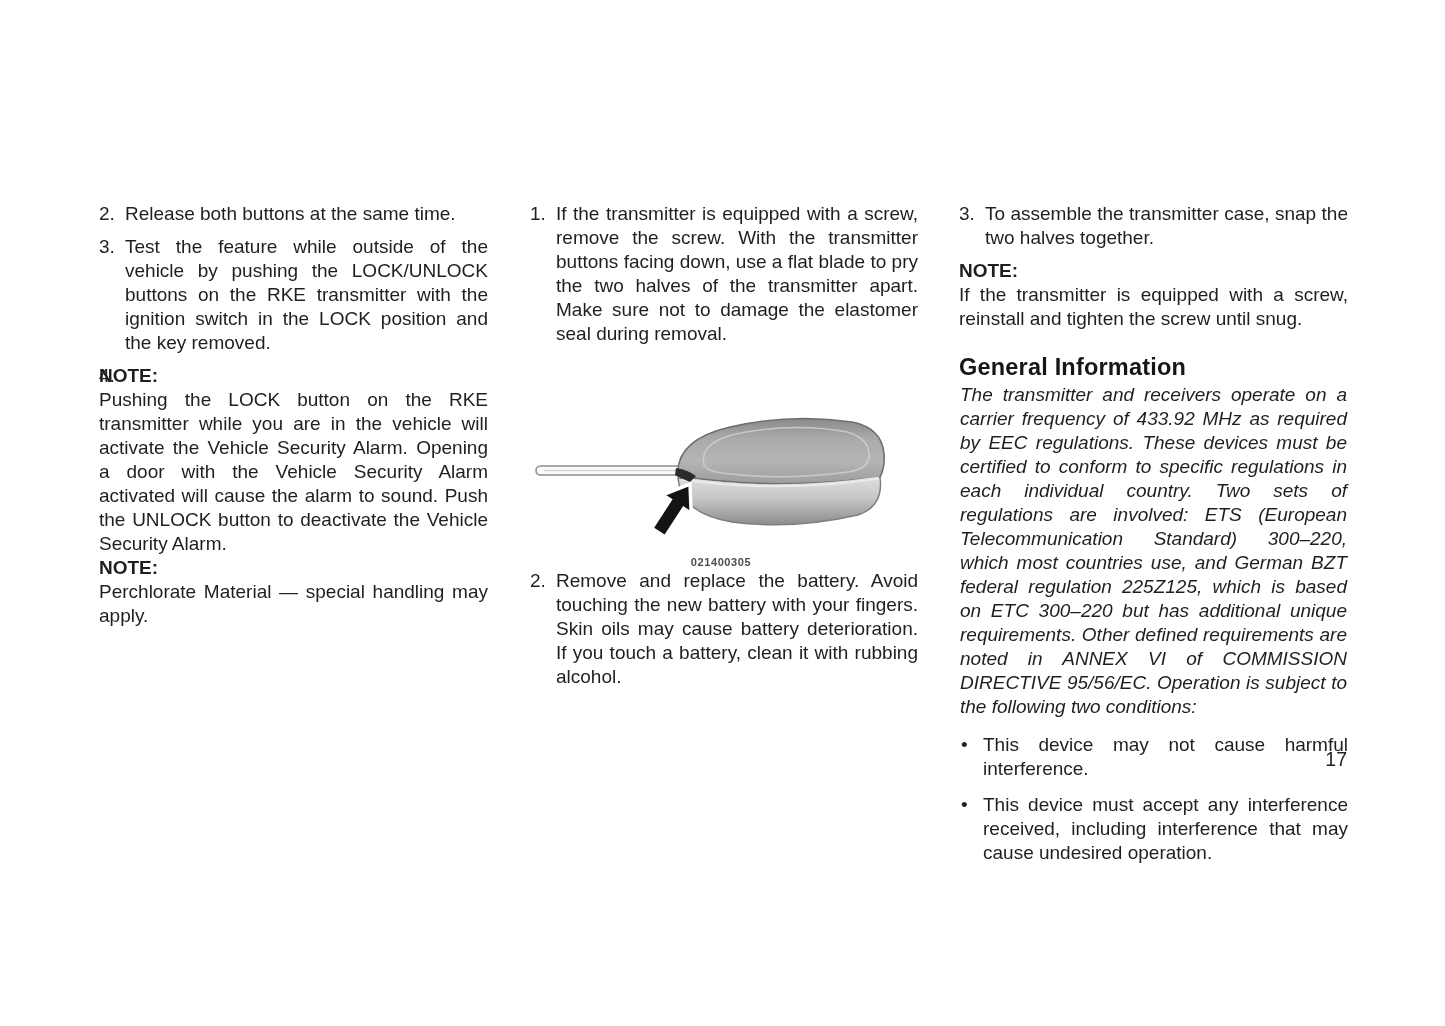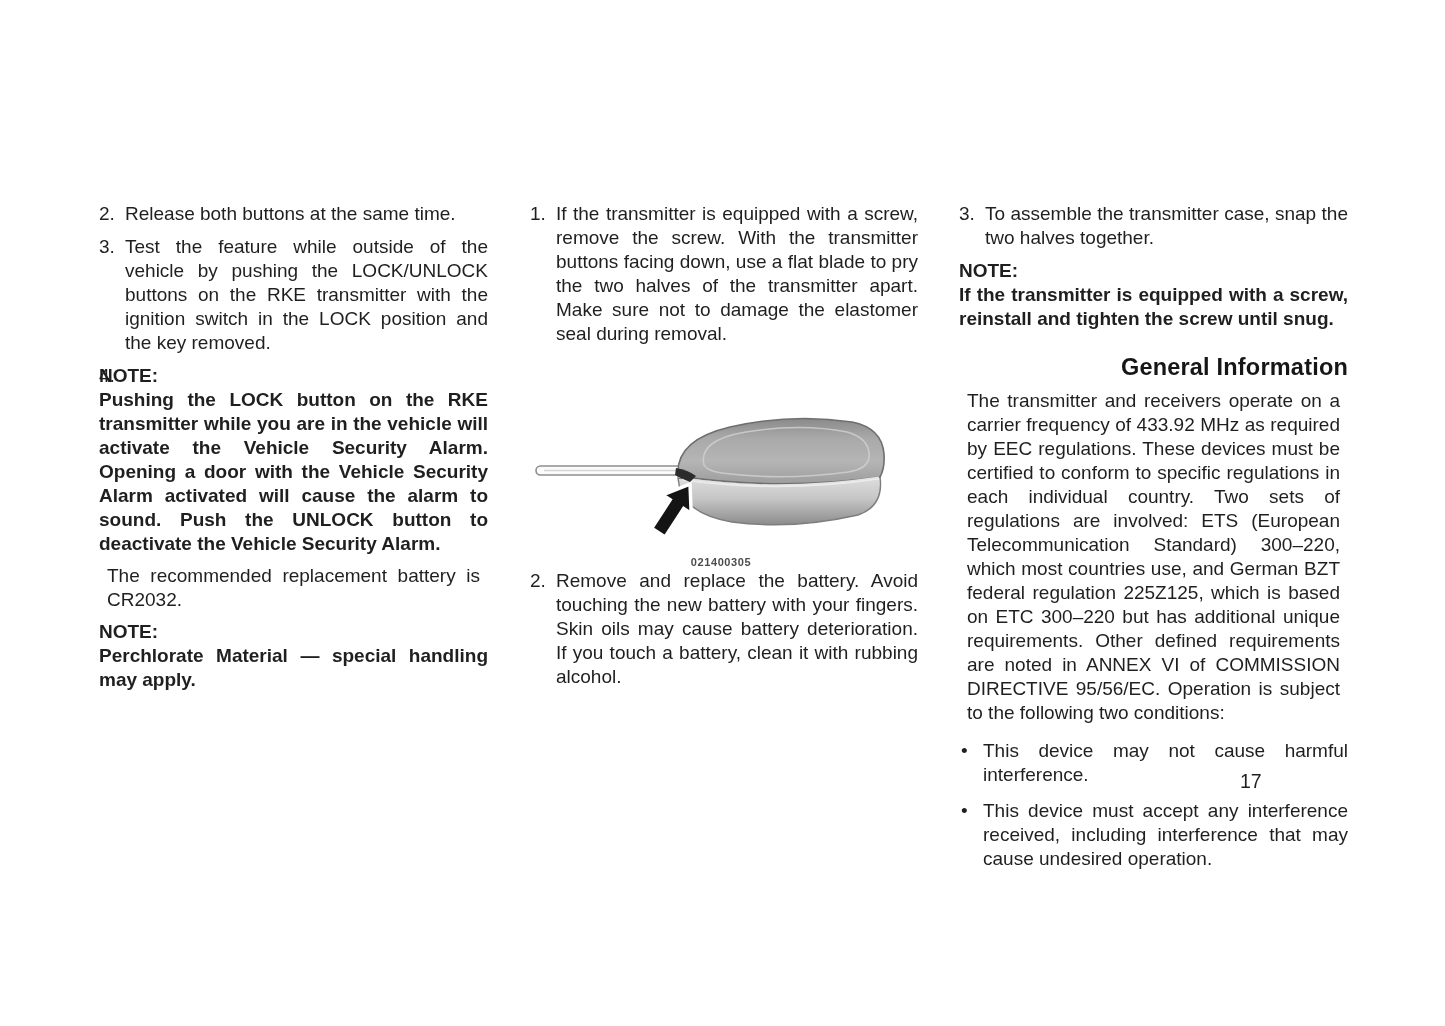--- a/index.html
+++ b/index.html
@@ -15,49 +15,49 @@
   .col { position: absolute; top: 202px; font-size: 19px; line-height: 24px; }
   .col1 { left: 99px;  width: 389px; }
   .col2 { left: 530px; width: 388px; }
   .col3 { left: 959px; width: 389px; }
 
   
   .li { position: relative; padding-left: 26px; margin: 0 0 9px 0; text-align: justify; }
   .li .num { position: absolute; left: 0; top: 0; }
 
   .note-label { font-weight: bold; }
-  .note-text  { font-weight: bold; text-align: justify; }
+  .note-text  { font-weight: normal; text-align: justify; }
 
   h2.sec-heading {
     font-size: 23.5px; line-height: 28px; font-weight: bold;
-    color: #161616; margin: 22px 0 2px 0; letter-spacing: 0.2px; text-align: right;
+    color: #161616; margin: 22px 0 2px 0; letter-spacing: 0.2px;
   }
-  p.body-text { margin: 8px; text-align: justify; }
+  p.body-text { margin: 1px; text-align: justify; font-style: italic; }
 
   
   .figure { margin-top: 12px; }
   .figure svg { display: block; }
   .fig-num {
     text-align: center; font-size: 11px; font-weight: bold;
     color: #4c4c4c; letter-spacing: 0.6px; margin: 1px 6px 0 0; line-height: 13px;
   }
   .fig-caption {
     text-align: center; font-weight: bold; font-size: 18.5px;
     margin: 15px 0 18px 0; color: #161616;
   }
   .after-figure { margin-top: 0; }
 
   
   .bullets { margin-top: 14px; }
   .bullet { position: relative; padding-left: 24px; margin-bottom: 12px; text-align: justify; }
   .bullet::before { content: "\2022"; position: absolute; left: 2px; top: 0; }
 
   .page-number {
-    position: absolute; left: 1240px; top: 770px; width: 107px;
-    text-align: left; font-size: 19.5px; color: #1f1f1f;
+    position: absolute; left: 1240px; top: 748px; width: 107px;
+    text-align: right; font-size: 19.5px; color: #1f1f1f;
   }
 </style>
 </head>
 <body>
 
 <div class="page">
 
   <div class="col col1">
     <div class="li">
       <span class="num">2.</span>
@@ -67,21 +67,20 @@
       <span class="num">3.</span>
       <span>Test the feature while outside of the vehicle by pushing the LOCK/UNLOCK buttons on the RKE transmitter with the ignition switch in the LOCK position and the key removed.</span>
     </div>
     <div class="li">
       <span class="num">4.</span>
     </div>
 
     <div class="note-label">NOTE:</div>
     <div class="note-text">Pushing the LOCK button on the RKE transmitter while you are in the vehicle will activate the Vehicle Security Alarm. Opening a door with the Vehicle Security Alarm activated will cause the alarm to sound. Push the UNLOCK button to deactivate the Vehicle Security Alarm.</div>
 
-    <p class="body-text">The recommended replacement battery is CR2032.</p>
 
     <div class="note-label">NOTE:</div>
     <div class="note-text">Perchlorate Material — special handling may apply.</div>
   </div>
 
   <div class="col col2">
     <div class="li">
       <span class="num">1.</span>
       <span>If the transmitter is equipped with a screw, remove the screw. With the transmitter buttons facing down, use a flat blade to pry the two halves of the transmitter apart. Make sure not to damage the elastomer seal during removal.</span>
     </div>

